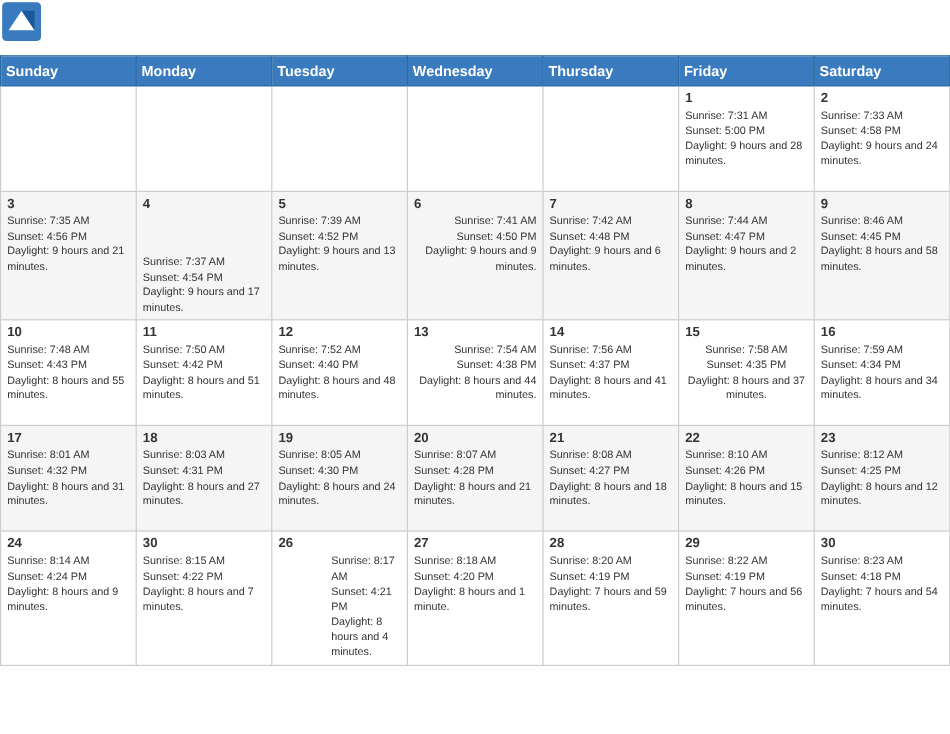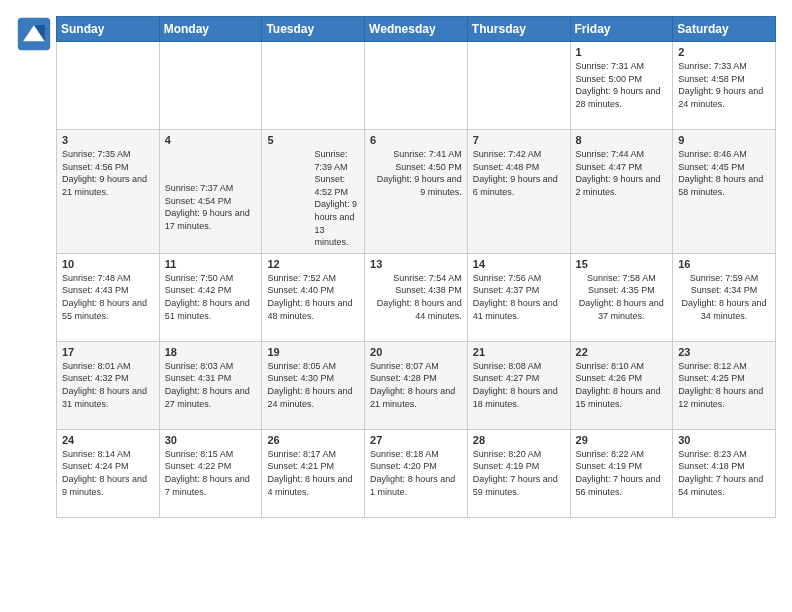--- a/index.html
+++ b/index.html
@@ -6,23 +6,22 @@
     body {
       font-family: Arial, sans-serif;
       background: #fff;
       width: 792px;
       height: 612px;
       overflow: hidden;
     }
     .page {
       width: 792px;
       height: 492px;
-      padding: 16px;
       display: flex;
-      flex-direction: row;
+      flex-direction: column;
     }
     .header {
       display: flex;
       justify-content: space-between;
       align-items: flex-start;
       margin-bottom: 10px;
     }
     .logo {
       display: flex;
       align-items: center;
@@ -156,21 +155,21 @@
 Daylight: 9 hours and 21 minutes.</div>
           </td>
           <td>
             <span class="day-num">4</span>
             <div class="day-info" style="white-space: pre-line; margin-top: 36px;">Sunrise: 7:37 AM
 Sunset: 4:54 PM
 Daylight: 9 hours and 17 minutes.</div>
           </td>
           <td>
             <span class="day-num">5</span>
-            <div class="day-info" style="white-space: pre-line; margin-left: 47px;">Sunrise: 7:39 AM
+            <div class="day-info" style="white-space: pre-line;">Sunrise: 7:39 AM
 Sunset: 4:52 PM
 Daylight: 9 hours and 13 minutes.</div>
           </td>
           <td>
             <span class="day-num">6</span>
             <div class="day-info" style="white-space: pre-line; text-align: right;">Sunrise: 7:41 AM
 Sunset: 4:50 PM
 Daylight: 9 hours and 9 minutes.</div>
           </td>
           <td>
@@ -224,21 +223,21 @@
 Daylight: 8 hours and 41 minutes.</div>
           </td>
           <td>
             <span class="day-num">15</span>
             <div class="day-info" style="white-space: pre-line; text-align: center;">Sunrise: 7:58 AM
 Sunset: 4:35 PM
 Daylight: 8 hours and 37 minutes.</div>
           </td>
           <td>
             <span class="day-num">16</span>
-            <div class="day-info" style="white-space: pre-line; text-align: center;">Sunrise: 7:59 AM
+            <div class="day-info" style="white-space: pre-line;">Sunrise: 7:59 AM
 Sunset: 4:34 PM
 Daylight: 8 hours and 34 minutes.</div>
           </td>
         </tr>
         <tr>
           <td>
             <span class="day-num">17</span>
             <div class="day-info" style="white-space: pre-line;">Sunrise: 8:01 AM
 Sunset: 4:32 PM
 Daylight: 8 hours and 31 minutes.</div>
@@ -288,21 +287,21 @@
 Daylight: 8 hours and 9 minutes.</div>
           </td>
           <td>
             <span class="day-num">30</span>
             <div class="day-info" style="white-space: pre-line;">Sunrise: 8:15 AM
 Sunset: 4:22 PM
 Daylight: 8 hours and 7 minutes.</div>
           </td>
           <td>
             <span class="day-num">26</span>
-            <div class="day-info" style="white-space: pre-line;">Sunrise: 8:17 AM
+            <div class="day-info" style="white-space: pre-line; margin-left: 44px;">Sunrise: 8:17 AM
 Sunset: 4:21 PM
 Daylight: 8 hours and 4 minutes.</div>
           </td>
           <td>
             <span class="day-num">27</span>
             <div class="day-info" style="white-space: pre-line;">Sunrise: 8:18 AM
 Sunset: 4:20 PM
 Daylight: 8 hours and 1 minute.</div>
           </td>
           <td>

